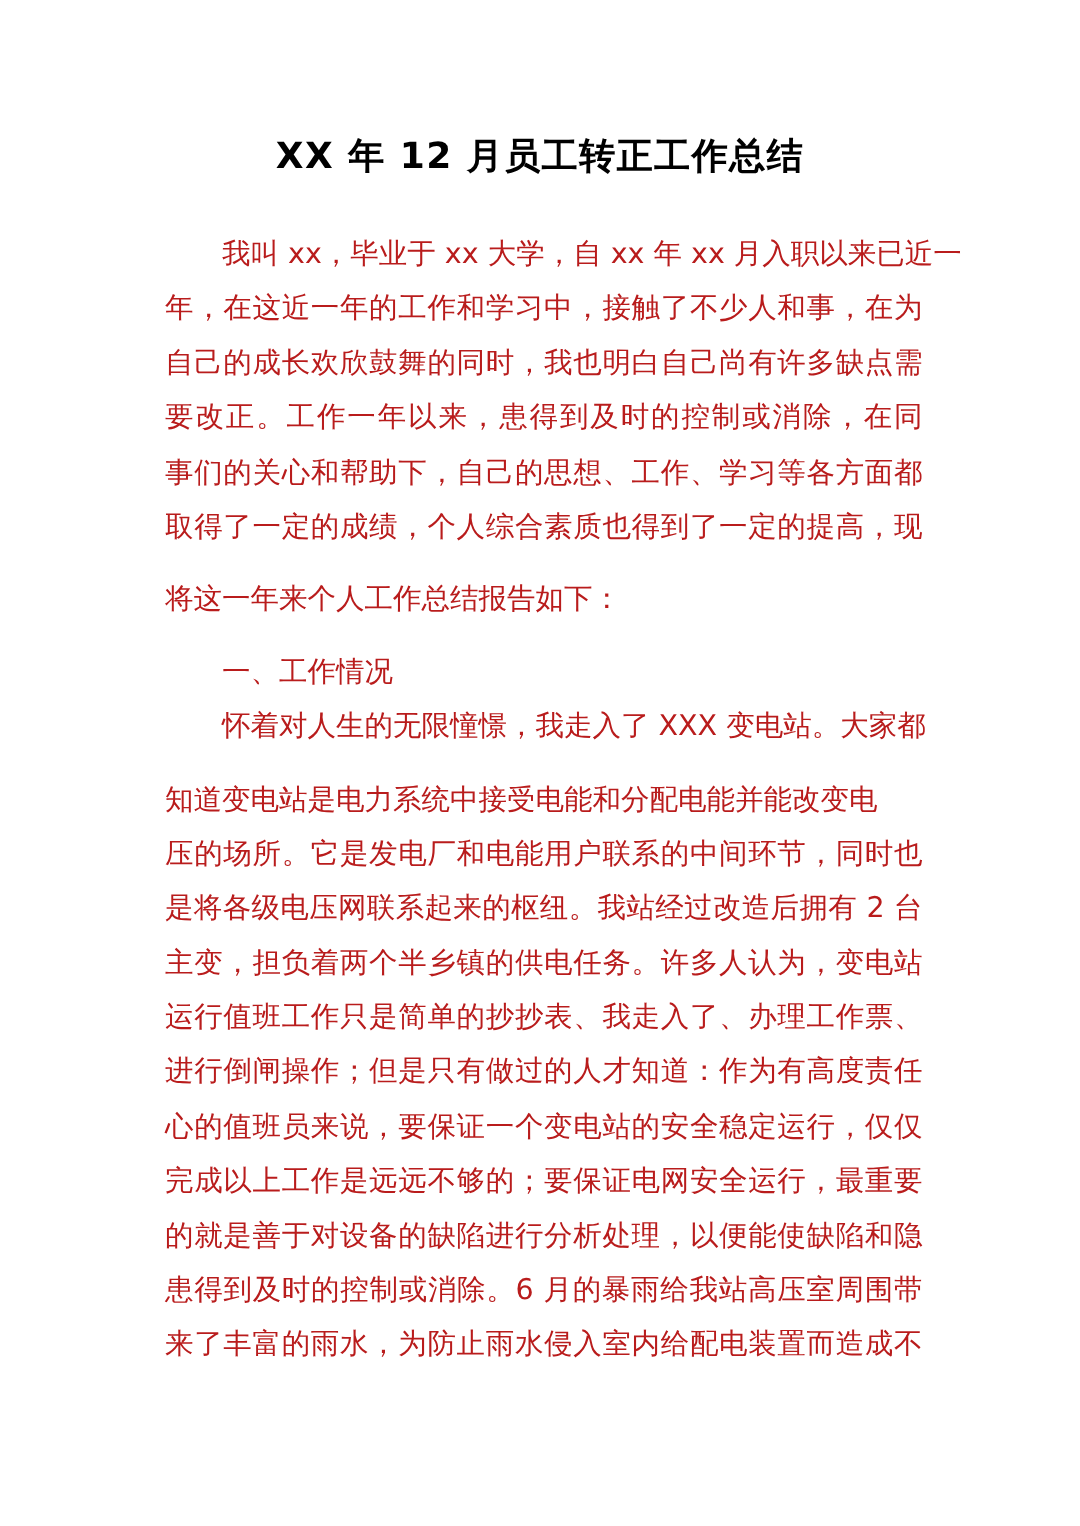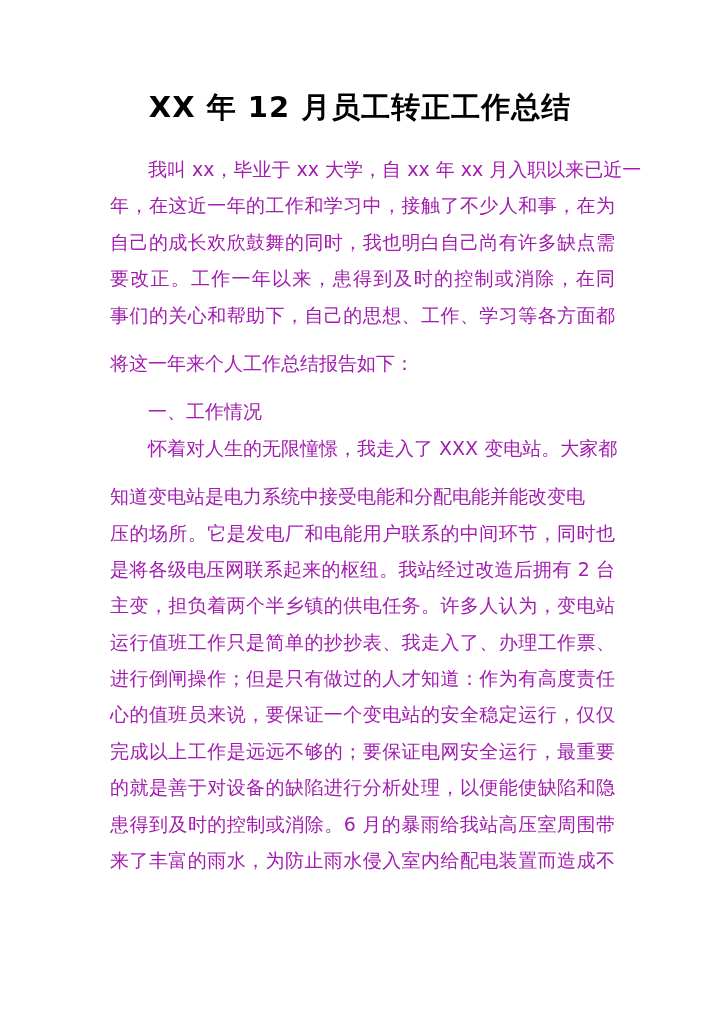--- a/index.html
+++ b/index.html
@@ -21,40 +21,40 @@
     width: 720px;
     height: 1017px;
     background: #ffffff;
   }
   .title {
     position: absolute;
     left: 0;
     top: 88px;
     width: 720px;
     text-align: center;
-    font-size: 29px;
+    font-size: 24px;
     font-weight: bold;
     letter-spacing: 1px;
     color: #000000;
     margin: 0;
   }
   .body {
     position: absolute;
     left: 110px;
     top: 151px;
     width: 505px;
   }
   .line {
     height: 36.4px;
     line-height: 36.4px;
     font-size: 19px;
     white-space: nowrap;
     text-align: justify;
     text-align-last: justify;
-    color: #a21caf;
+    color: #b91c1c;
   }
   .line.indent {
     padding-left: 38px;
   }
   .line.last {
     text-align-last: left;
     margin-top: 12px;
   }
 </style>
 </head>
@@ -62,20 +62,21 @@
 
 <div class="page">
   <h1 class="title">XX 年 12 月员工转正工作总结</h1>
 
   <div class="body" id="doc-body">
     <div class="line indent">我叫 xx，毕业于 xx 大学，自 xx 年 xx 月入职以来已近一</div>
     <div class="line">年，在这近一年的工作和学习中，接触了不少人和事，在为</div>
     <div class="line">自己的成长欢欣鼓舞的同时，我也明白自己尚有许多缺点需</div>
     <div class="line">要改正。工作一年以来，患得到及时的控制或消除，在同</div>
     <div class="line">事们的关心和帮助下，自己的思想、工作、学习等各方面都</div>
+    <div class="line">取得了一定的成绩，个人综合素质也得到了一定的提高，现</div>
     <div class="line last">将这一年来个人工作总结报告如下：</div>
     <div class="line indent last">一、工作情况</div>
     <div class="line indent">怀着对人生的无限憧憬，我走入了 XXX 变电站。大家都</div>
     <div class="line last">知道变电站是电力系统中接受电能和分配电能并能改变电</div>
     <div class="line">压的场所。它是发电厂和电能用户联系的中间环节，同时也</div>
     <div class="line">是将各级电压网联系起来的枢纽。我站经过改造后拥有 2 台</div>
     <div class="line">主变，担负着两个半乡镇的供电任务。许多人认为，变电站</div>
     <div class="line">运行值班工作只是简单的抄抄表、我走入了、办理工作票、</div>
     <div class="line">进行倒闸操作；但是只有做过的人才知道：作为有高度责任</div>
     <div class="line">心的值班员来说，要保证一个变电站的安全稳定运行，仅仅</div>

